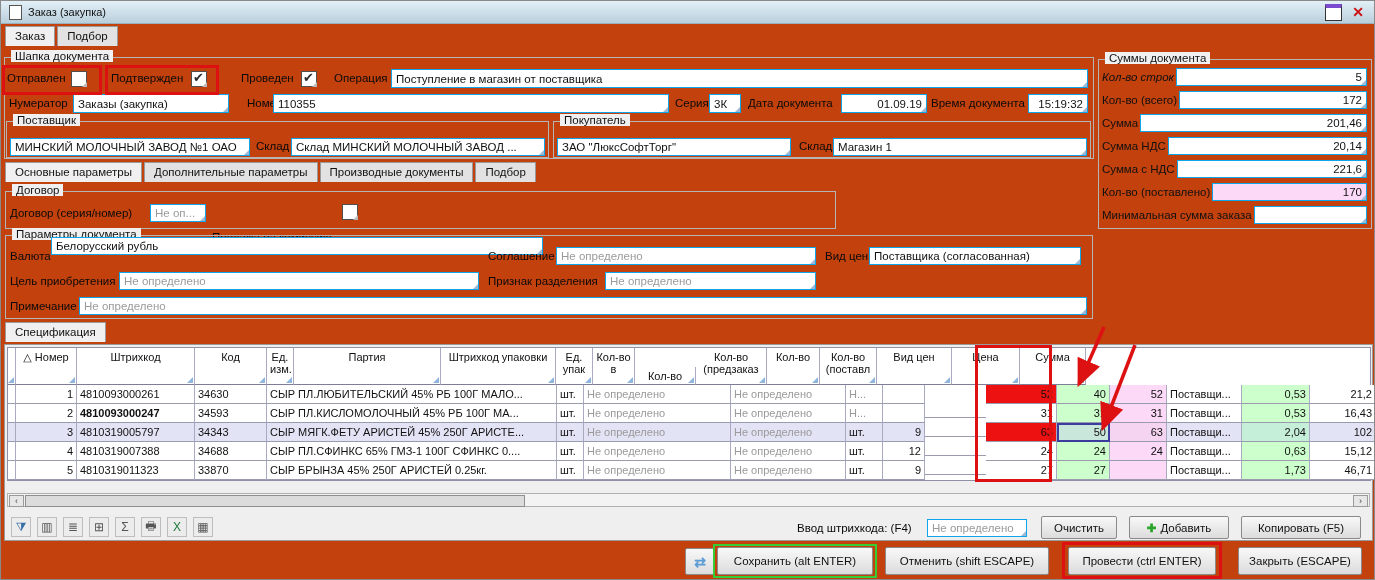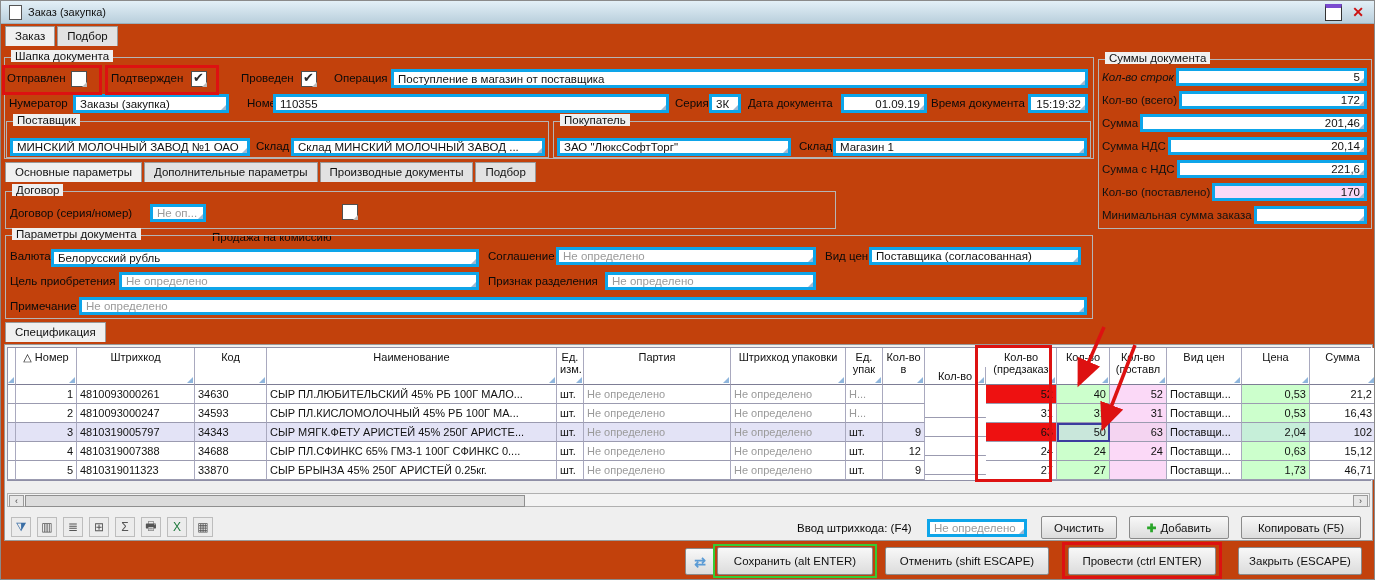--- a/index.html
+++ b/index.html
@@ -1,20 +1,20 @@
 <!DOCTYPE html>
 <html><head>
 <meta charset="utf-8">
 <style>
   html,body{margin:0;padding:0;background:#d7d7d7;font-family:"Liberation Sans",sans-serif;}
   #win{position:relative;width:1375px;height:580px;background:#c2410c;border:1px solid #8a8a8a;
        box-sizing:border-box;overflow:hidden;font-size:11px;color:#111;}
   .abs{position:absolute;}
   .lbl{position:absolute;white-space:nowrap;font-size:11.5px;color:#0a0a0a;}
-  .fld{position:absolute;background:#fff;border:3px solid #0ea5e9;box-sizing:border-box;
+  .fld{position:absolute;background:#fff;border:1px solid #0ea5e9;box-sizing:border-box;
        font-size:11.5px;padding:1px 4px;white-space:nowrap;overflow:hidden;display:flex;align-items:center;}
   .fld::after{content:"";position:absolute;right:0;bottom:0;width:0;height:0;
        border-left:5px solid transparent;border-bottom:5px solid #9fb9d4;}
   .fld.right{justify-content:flex-end;}
   .fld.gray{color:#9a9a9a;}
   .fld.pink{background:#fbd9f7;}
   .grp{position:absolute;border:1px solid #b5b5b5;box-sizing:border-box;}
   .grp .gl{position:absolute;top:-8px;left:6px;background:#f0f0f0;padding:0 4px;font-size:11.5px;white-space:nowrap;}
   .cb{position:absolute;width:16px;height:16px;background:#fff;border:1px solid #4f4f4f;box-sizing:border-box;}
   .cb::after{content:"";position:absolute;right:-1px;bottom:-1px;border-left:5px solid transparent;border-bottom:5px solid #b9b9b9;}
@@ -171,42 +171,41 @@
   <span class="lbl" style="left:9px;top:206px;">Договор (серия/номер)</span>
   <div class="fld gray" style="left:149px;top:203px;width:56px;height:18px;">Не оп...</div>
   <span class="lbl" style="left:211px;top:206px;margin-top:24px;">Продажа на комиссию</span>
   <span class="cb" style="left:341px;top:203px;"></span>
 
   
   <div class="grp" style="left:4px;top:234px;width:1088px;height:84px;">
     <span class="gl">Параметры документа</span>
   </div>
   <span class="lbl" style="left:9px;top:249px;">Валюта</span>
-  <div class="fld" style="left:50px;top:248px;width:428px;height:18px;">Белорусский рубль</div>
+  <div class="fld" style="left:50px;top:236px;width:492px;height:18px;">Белорусский рубль</div>
   <span class="lbl" style="left:487px;top:249px;">Соглашение</span>
   <div class="fld gray" style="left:555px;top:246px;width:260px;height:18px;">Не определено</div>
   <span class="lbl" style="left:824px;top:249px;">Вид цен</span>
   <div class="fld" style="left:868px;top:246px;width:212px;height:18px;">Поставщика (согласованная)</div>
   <span class="lbl" style="left:9px;top:274px;">Цель приобретения</span>
   <div class="fld gray" style="left:118px;top:271px;width:360px;height:18px;">Не определено</div>
   <span class="lbl" style="left:487px;top:274px;">Признак разделения</span>
   <div class="fld gray" style="left:604px;top:271px;width:211px;height:18px;">Не определено</div>
   <span class="lbl" style="left:9px;top:299px;">Примечание</span>
   <div class="fld gray" style="left:78px;top:296px;width:1008px;height:18px;">Не определено</div>
 
   
   <div class="tab active abs" style="left:4px;top:321px;">Спецификация</div>
   <div id="spec-panel"></div>
   <div id="spec-table">
       <div class="trow thead">
         <div class="tcell" style="width: 8px; flex: 0 0 auto;"></div>
         <div class="tcell" style="width: 61px; flex: 0 0 auto; white-space: normal;">△ Номер</div>
         <div class="tcell" style="width: 118px; flex: 0 0 auto; white-space: normal;">Штрихкод</div>
         <div class="tcell" style="width: 72px; flex: 0 0 auto; white-space: normal;">Код</div>
-        <div class="tcell" style="width: 290px; flex: 0 0 auto; white-space: normal;">Наименование</div>
         <div class="tcell" style="width: 27px; flex: 0 0 auto; white-space: normal;">Ед. изм.</div>
         <div class="tcell" style="width: 147px; flex: 0 0 auto; white-space: normal;">Партия</div>
         <div class="tcell" style="width: 115px; flex: 0 0 auto; white-space: normal;">Штрихкод упаковки</div>
         <div class="tcell" style="width: 37px; flex: 0 0 auto; white-space: normal;">Ед. упак</div>
         <div class="tcell" style="width: 42px; flex: 0 0 auto; white-space: normal;">Кол-во в</div>
         <div class="tcell" style="width: 61px; flex: 0 0 auto; white-space: normal; margin-top: 19px;">Кол-во упаковок</div>
         <div class="tcell" style="width: 71px; flex: 0 0 auto; white-space: normal;">Кол-во (предзаказ</div>
         <div class="tcell" style="width: 53px; flex: 0 0 auto; white-space: normal;">Кол-во</div>
         <div class="tcell" style="width: 57px; flex: 0 0 auto; white-space: normal;">Кол-во (поставл</div>
         <div class="tcell" style="width: 75px; flex: 0 0 auto; white-space: normal;">Вид цен</div>
@@ -228,21 +227,21 @@
         <div class="tcell r bg-red" style="width: 71px; flex: 0 0 auto;">52</div>
         <div class="tcell r bg-green" style="width: 53px; flex: 0 0 auto;">40</div>
         <div class="tcell r bg-pink" style="width: 57px; flex: 0 0 auto;">52</div>
         <div class="tcell" style="width: 75px; flex: 0 0 auto;">Поставщи...</div>
         <div class="tcell r bg-green" style="width: 68px; flex: 0 0 auto;">0,53</div>
         <div class="tcell r" style="width: 66px; flex: 0 0 auto;">21,2</div>
       </div>
       <div class="trow">
         <div class="tcell" style="width: 8px; flex: 0 0 auto;"></div>
         <div class="tcell r" style="width: 61px; flex: 0 0 auto;">2</div>
-        <div class="tcell" style="width: 118px; flex: 0 0 auto;">4810093000247</div>
+        <div class="tcell" style="width: 118px; flex: 0 0 auto; font-weight: bold;">4810093000247</div>
         <div class="tcell" style="width: 72px; flex: 0 0 auto;">34593</div>
         <div class="tcell" style="width: 290px; flex: 0 0 auto;">СЫР ПЛ.КИСЛОМОЛОЧНЫЙ 45% РБ 100Г МА...</div>
         <div class="tcell" style="width: 27px; flex: 0 0 auto;">шт.</div>
         <div class="tcell gray" style="width: 147px; flex: 0 0 auto;">Не определено</div>
         <div class="tcell gray" style="width: 115px; flex: 0 0 auto;">Не определено</div>
         <div class="tcell gray" style="width: 37px; flex: 0 0 auto;">Н...</div>
         <div class="tcell r" style="width: 42px; flex: 0 0 auto;"></div>
         <div class="tcell r bg-orange" style="width: 61px; flex: 0 0 auto;"></div>
         <div class="tcell r" style="width: 71px; flex: 0 0 auto;">31</div>
         <div class="tcell r bg-green" style="width: 53px; flex: 0 0 auto;">31</div>

